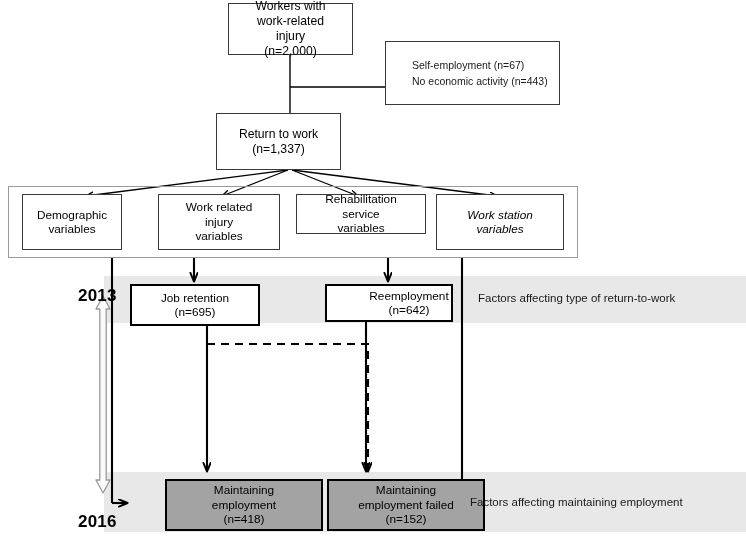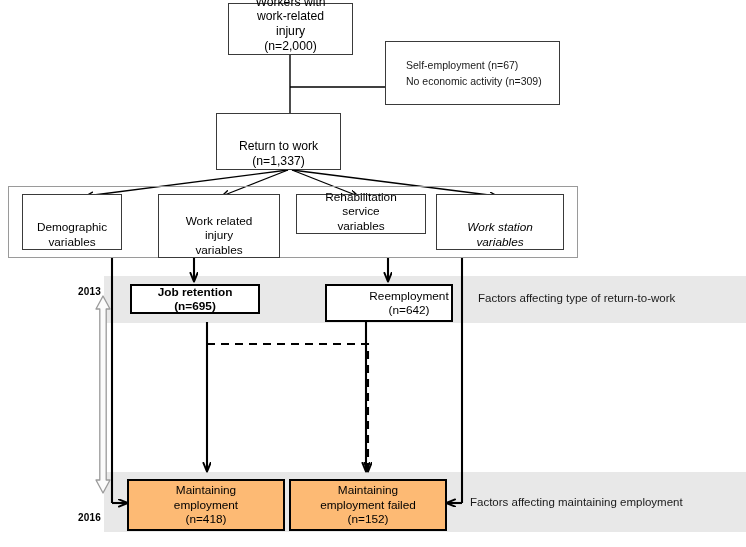--- a/index.html
+++ b/index.html
@@ -36,59 +36,59 @@
     display: flex;
     align-items: center;
     justify-content: center;
     text-align: center;
     background: #ffffff;
     color: #000000;
     line-height: 1.22;
   }
   .thin {
     border: 1px solid #3a3a3a;
-    align-items: flex-end;
   }
   .thick {
     border: 2.5px solid #000000;
   }
   .node .txt {
     display: block;
     white-space: pre-line;
     padding: 0 3px;
   }
   .shaded {
-    background: #fdba74;
+    background: #a3a3a3;
+    margin-left: 38px;
   }
   .exclusion {
     position: absolute;
     box-sizing: border-box;
     border: 1px solid #3a3a3a;
     background: #ffffff;
     display: flex;
     flex-direction: column;
     justify-content: center;
-    padding: 4px 20px;
+    padding: 4px 26px;
   }
   .exclusion .eline {
     font-size: 10.5px;
     line-height: 1.55;
     color: #1a1a1a;
     white-space: nowrap;
   }
   .groupbox {
     position: absolute;
     box-sizing: border-box;
     border: 1px solid #9a9a9a;
     background: transparent;
   }
   .yearlabel {
     position: absolute;
     font-weight: bold;
-    font-size: 10px;
+    font-size: 17px;
     color: #000000;
     letter-spacing: 0.2px;
   }
   .bandnote {
     position: absolute;
     font-size: 11.5px;
     color: #1a1a1a;
     white-space: nowrap;
   }
   .f14 { font-size: 12.2px; }
@@ -142,50 +142,50 @@
 
   <div class="node thin f14" style="left:228px; top:3px; width:125px; height:52px;">
     <span class="txt">Workers with
 work-related
 injury
 (n=2,000)</span>
   </div>
 
   <div class="exclusion" style="left:385px; top:41px; width:175px; height:64px;">
     <div class="eline">Self-employment (n=67)</div>
-    <div class="eline">No economic activity (n=309)</div>
+    <div class="eline">No economic activity (n=443)</div>
   </div>
 
   <div class="node thin f14" style="left:216px; top:113px; width:125px; height:57px;">
     <span class="txt">Return to work
 (n=1,337)</span>
   </div>
 
   <div class="groupbox" style="left:8px; top:186px; width:570px; height:72px;"></div>
 
   <div class="node thin f13" style="left:22px; top:194px; width:100px; height:56px;">
     <span class="txt">Demographic
 variables</span>
   </div>
-  <div class="node thin f13" style="left:158px; top:194px; width:122px; height:64px;">
+  <div class="node thin f13" style="left:158px; top:194px; width:122px; height:56px;">
     <span class="txt">Work related
 injury
 variables</span>
   </div>
   <div class="node thin f13" style="left:296px; top:194px; width:130px; height:40px;">
     <span class="txt">Rehabilitation
 service
 variables</span>
   </div>
   <div class="node thin f13" style="left:436px; top:194px; width:128px; height:56px;font-style:italic;">
     <span class="txt">Work station
 variables</span>
   </div>
 
-  <div class="node thick f13" style="left:130px; top:284px; width:130px; height:30px;font-weight:bold;">
+  <div class="node thick f13" style="left:130px; top:284px; width:130px; height:42px;">
     <span class="txt">Job retention
 (n=695)</span>
   </div>
   <div class="node thick f13" style="left:325px; top:284px; width:128px; height:38px;padding-left:40px;">
     <span class="txt">Reemployment
 (n=642)</span>
   </div>
 
   <div class="node thick shaded f13" style="left:127px; top:479px; width:158px; height:52px;">
     <span class="txt">Maintaining

